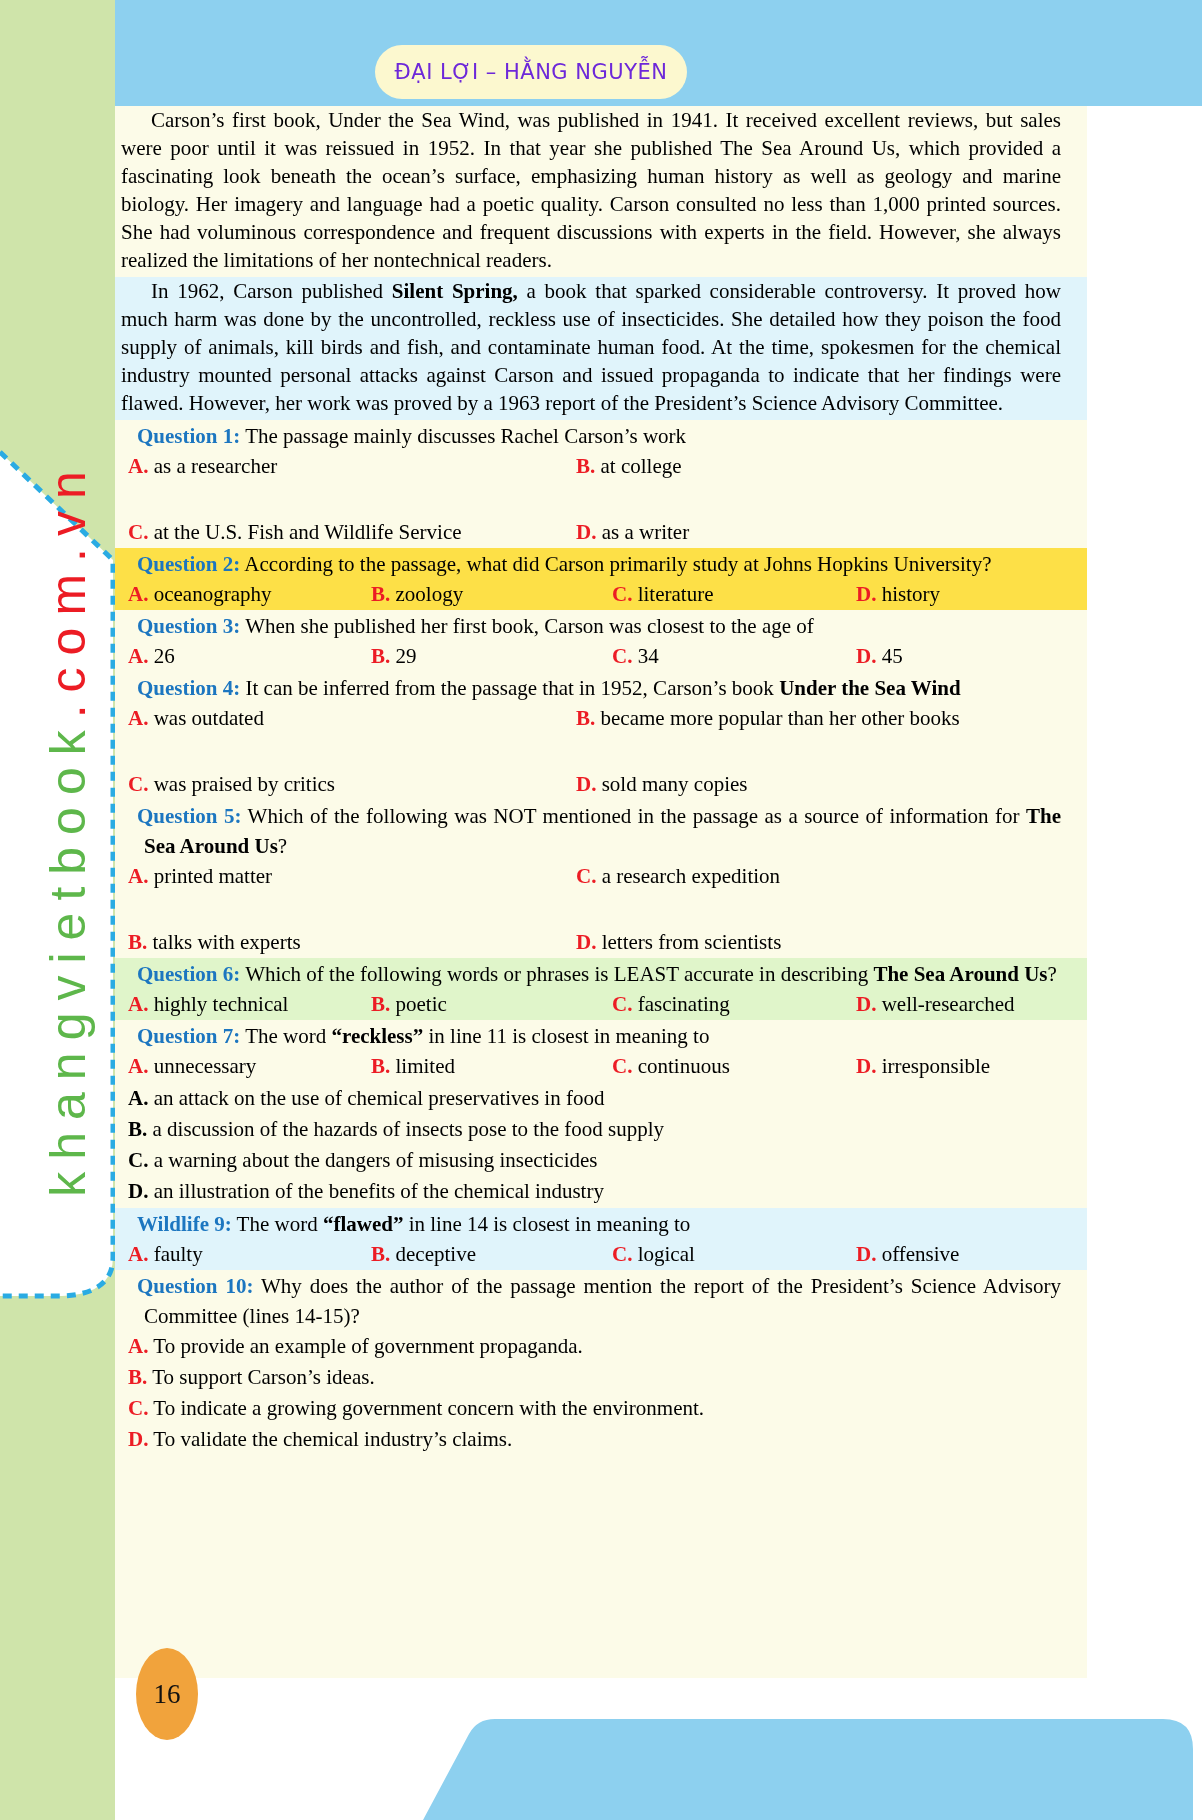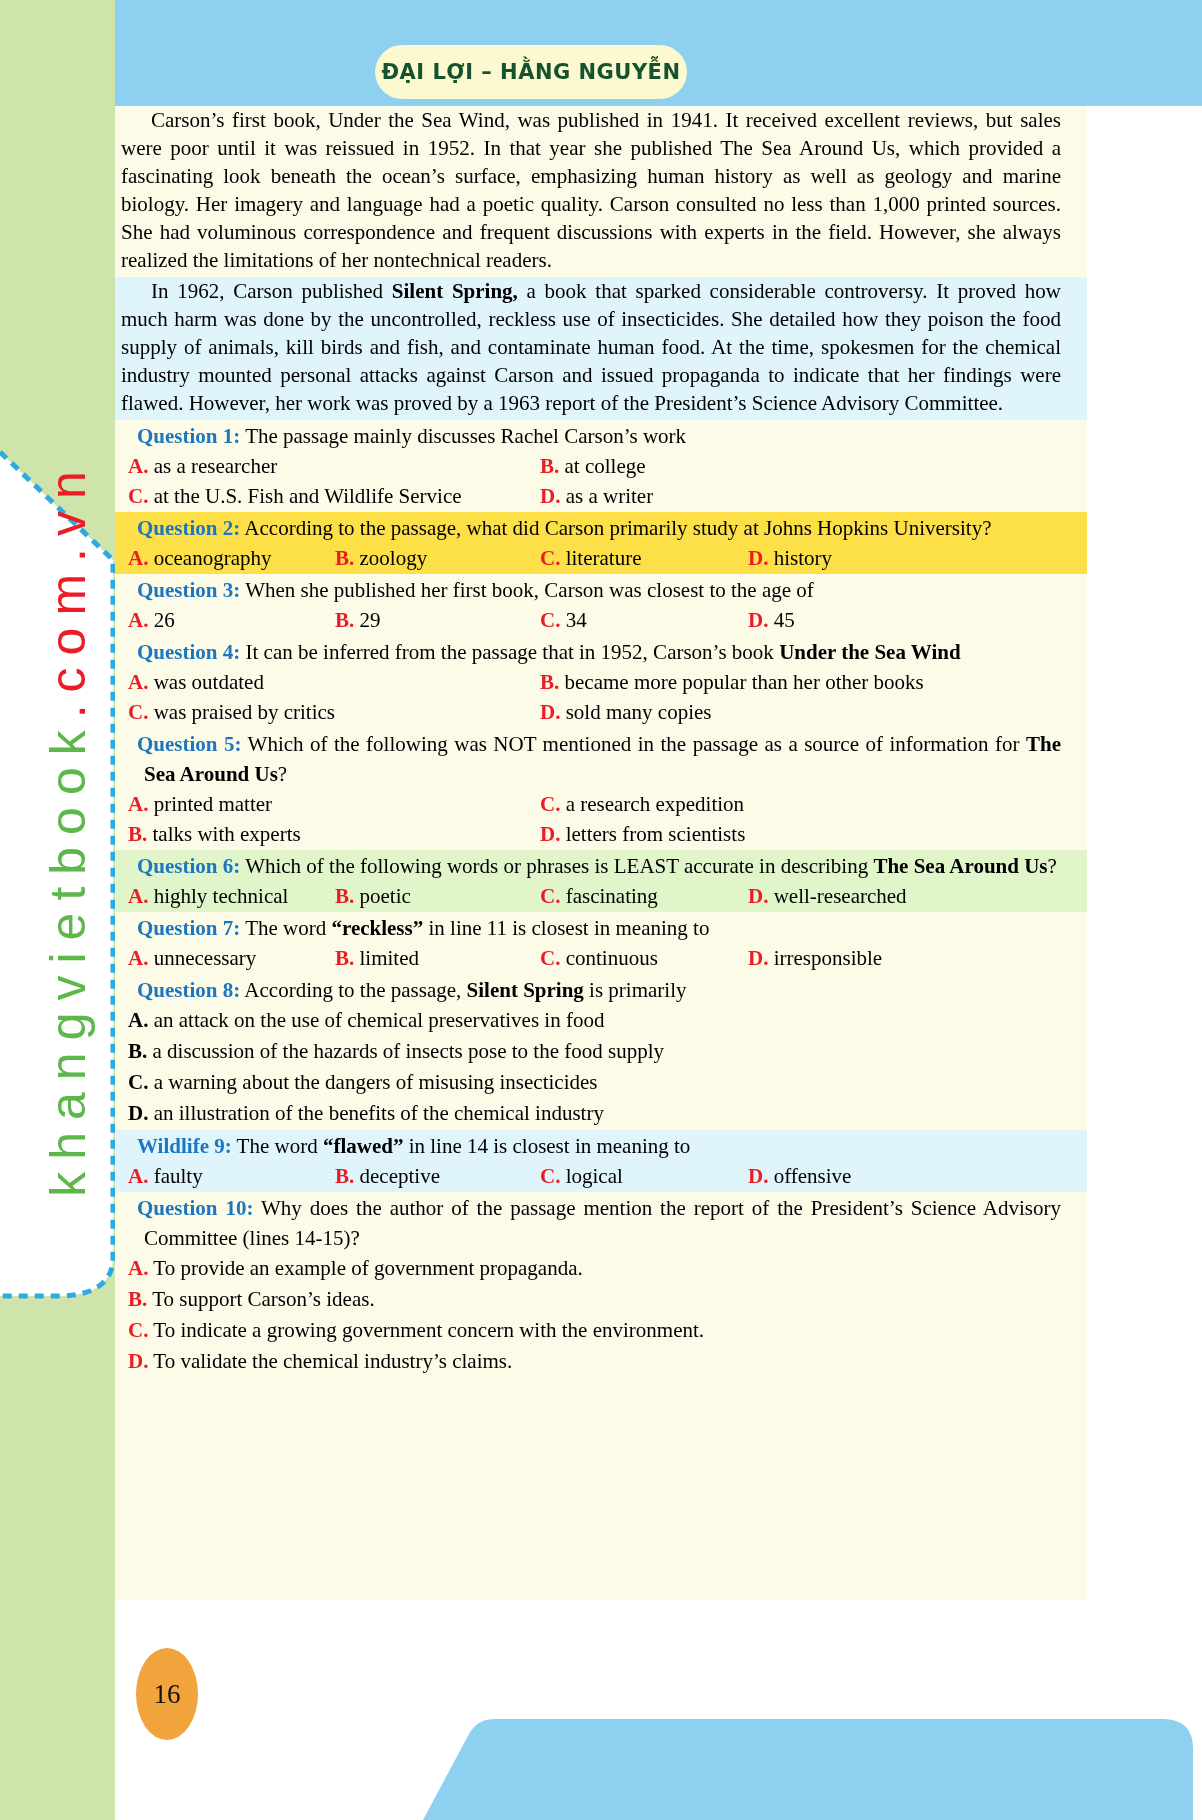--- a/index.html
+++ b/index.html
@@ -16,36 +16,36 @@
              font-size:50px;letter-spacing:12px;font-weight:500;line-height:62px;}
   .wm-green{color:#5eb74b;}
   .wm-red{color:#ec1c24;}
 
   
   .header-band{position:absolute;left:115px;top:0;width:1087px;height:106px;
                background:#8dd0ef;}
   .badge{position:absolute;left:260px;top:45px;width:312px;height:54px;
          background:#fcf8cf;border-radius:28px;display:flex;align-items:center;
          justify-content:center;font-family:"DejaVu Sans","Liberation Sans",sans-serif;
-         font-weight:bold;font-size:21px;color:#14532d;letter-spacing:.5px;}
+         font-weight:normal;font-size:21px;color:#6d28d9;letter-spacing:.5px;}
 
   
   .main{position:absolute;left:115px;top:106px;width:972px;font-size:21px;color:#000;}
   .para{margin:0;padding:0 26px 3px 6px;text-indent:30px;text-align:justify;line-height:28px;}
   .bg-cream{background:#fcfbe8;}
   .bg-blue{background:#e0f4fb;}
   .bg-lav{background:#fde047;}
   .bg-green{background:#e0f5ca;}
   .b{font-weight:bold;}
 
   .q{padding:1px 0;}
   .q-text{padding-left:29px;padding-right:26px;text-indent:-7px;
           text-align:justify;line-height:30px;}
   .q-label{color:#1c76c0;font-weight:bold;}
-  .q-opts{margin-left:13px;margin-right:26px;line-height:30px;}
+  .q-opts{margin-left:13px;margin-right:26px;line-height:30px;gap:36px;}
   .layout-grid4{display:grid;grid-template-columns:207px 205px 208px 1fr;}
   .layout-grid2{display:grid;grid-template-columns:412px 1fr;}
   .layout-list .opt{display:block;line-height:31px;}
   .letter{color:#ec1c24;font-weight:bold;}
   .black-letters .letter{color:#000;}
   .filler{height:222px;}
 
   
   .page-num{position:absolute;left:136px;top:1648px;width:62px;height:92px;
             background:#f1a33c;border-radius:50%;display:flex;align-items:center;
@@ -149,23 +149,20 @@
       <span class="q-label">Question 7:</span><span> </span><span class="q-body"><span>The word </span><span class="b">“reckless”</span><span> in line 11 is closest in meaning to</span></span>
     </div>
     <div class="q-opts layout-grid4">
             <span class="opt"><b class="letter">A.</b><span> unnecessary</span></span>
             <span class="opt"><b class="letter">B.</b><span> limited</span></span>
             <span class="opt"><b class="letter">C.</b><span> continuous</span></span>
             <span class="opt"><b class="letter">D.</b><span> irresponsible</span></span>
           </div>
   </div>
         <div class="q bg-cream black-letters">
-    <div class="q-text">
-      <span class="q-label">Question 8:</span><span> </span><span class="q-body"><span>According to the passage, </span><span class="b">Silent Spring</span><span> is primarily</span></span>
-    </div>
     <div class="q-opts layout-list">
             <span class="opt"><b class="letter">A.</b><span> an attack on the use of chemical preservatives in food</span></span>
             <span class="opt"><b class="letter">B.</b><span> a discussion of the hazards of insects pose to the food supply</span></span>
             <span class="opt"><b class="letter">C.</b><span> a warning about the dangers of misusing insecticides</span></span>
             <span class="opt"><b class="letter">D.</b><span> an illustration of the benefits of the chemical industry</span></span>
           </div>
   </div>
         <div class="q bg-blue">
     <div class="q-text">
       <span class="q-label">Wildlife 9:</span><span> </span><span class="q-body"><span>The word </span><span class="b">“flawed”</span><span> in line 14 is closest in meaning to</span></span>

